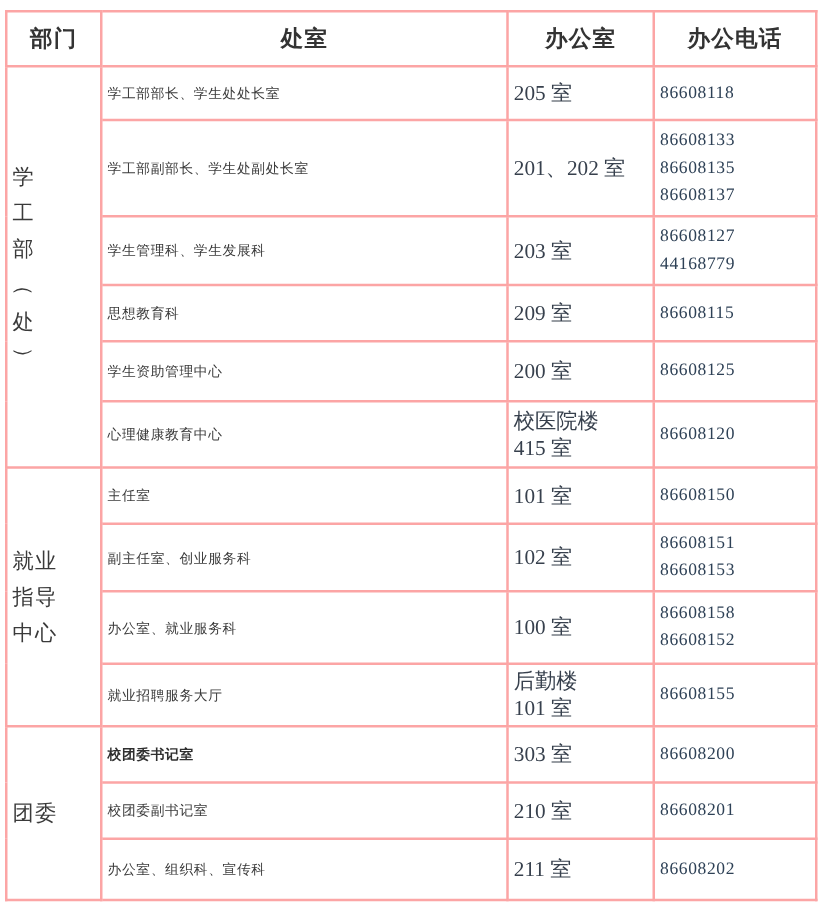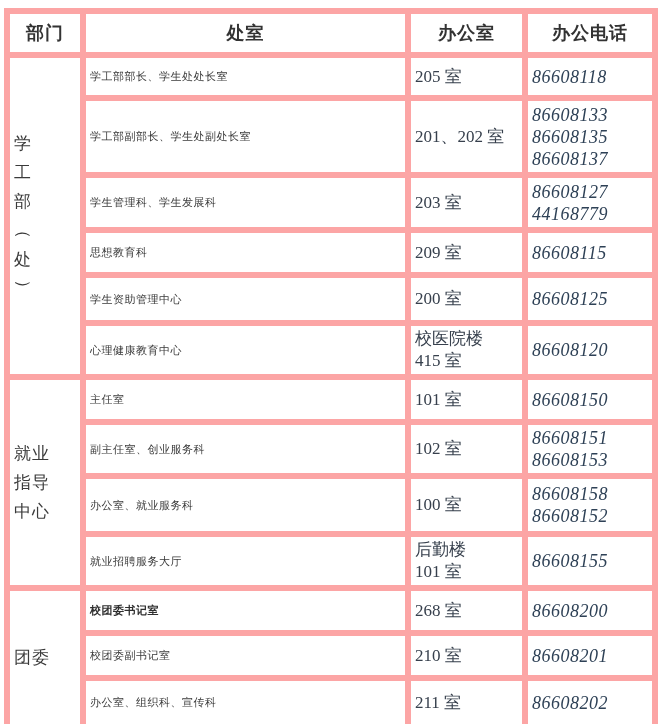--- a/index.html
+++ b/index.html
@@ -18,21 +18,21 @@
     box-sizing: border-box;
   }
   table.contact {
     border-collapse: collapse;
     table-layout: fixed;
     width: 648px;
     border: 2px solid #141414;
   }
   table.contact th,
   table.contact td {
-    border: 6px solid #fca5a5;
+    border: 2px solid #fca5a5;
     vertical-align: middle;
     padding: 2px 4px;
     box-sizing: border-box;
     overflow: hidden;
   }
   th.hdr {
     font-size: 18px;
     font-weight: 600;
     color: #333333;
     letter-spacing: 1px;
@@ -62,23 +62,22 @@
     margin-left: 20px;
   }
   td.room {
     font-size: 17px;
     color: #37404d;
   }
   td.room .room-line {
     line-height: 22px;
   }
   td.phone {
-    font-size: 18px;
+    font-size: 14px;
     color: #2e4156;
-    font-style: italic;
   }
   td.phone .phone-line {
     line-height: 22px;
     letter-spacing: 0.5px;
   }
 </style>
 </head>
 <body>
 
 <div class="page">
@@ -207,21 +206,21 @@
           <td class="phone">
             <div class="phone-line">86608155</div>
           </td>
         </tr>
         <tr style="height: 45px;">
           <td class="dept" rowspan="3">
             <div class="dept-line">团委</div>
           </td>
           <td class="office bold">校团委书记室</td>
           <td class="room">
-            <div class="room-line">268 室</div>
+            <div class="room-line">303 室</div>
           </td>
           <td class="phone">
             <div class="phone-line">86608200</div>
           </td>
         </tr>
         <tr style="height: 45px;">
           <td class="office">校团委副书记室</td>
           <td class="room">
             <div class="room-line">210 室</div>
           </td>

